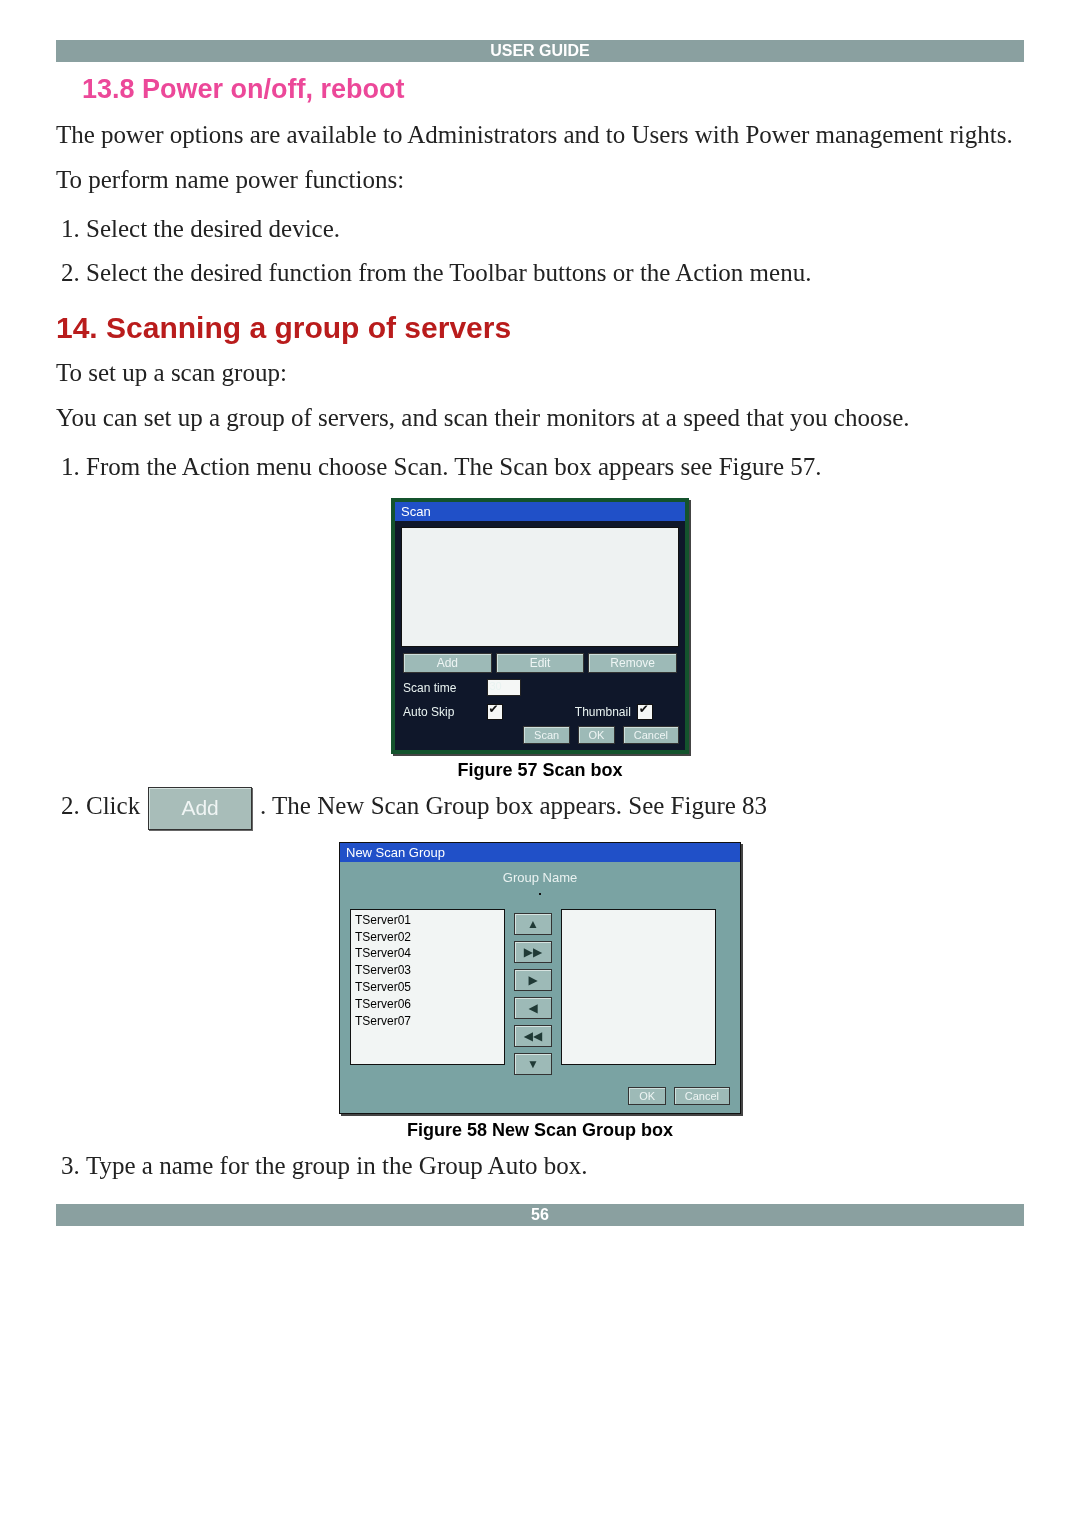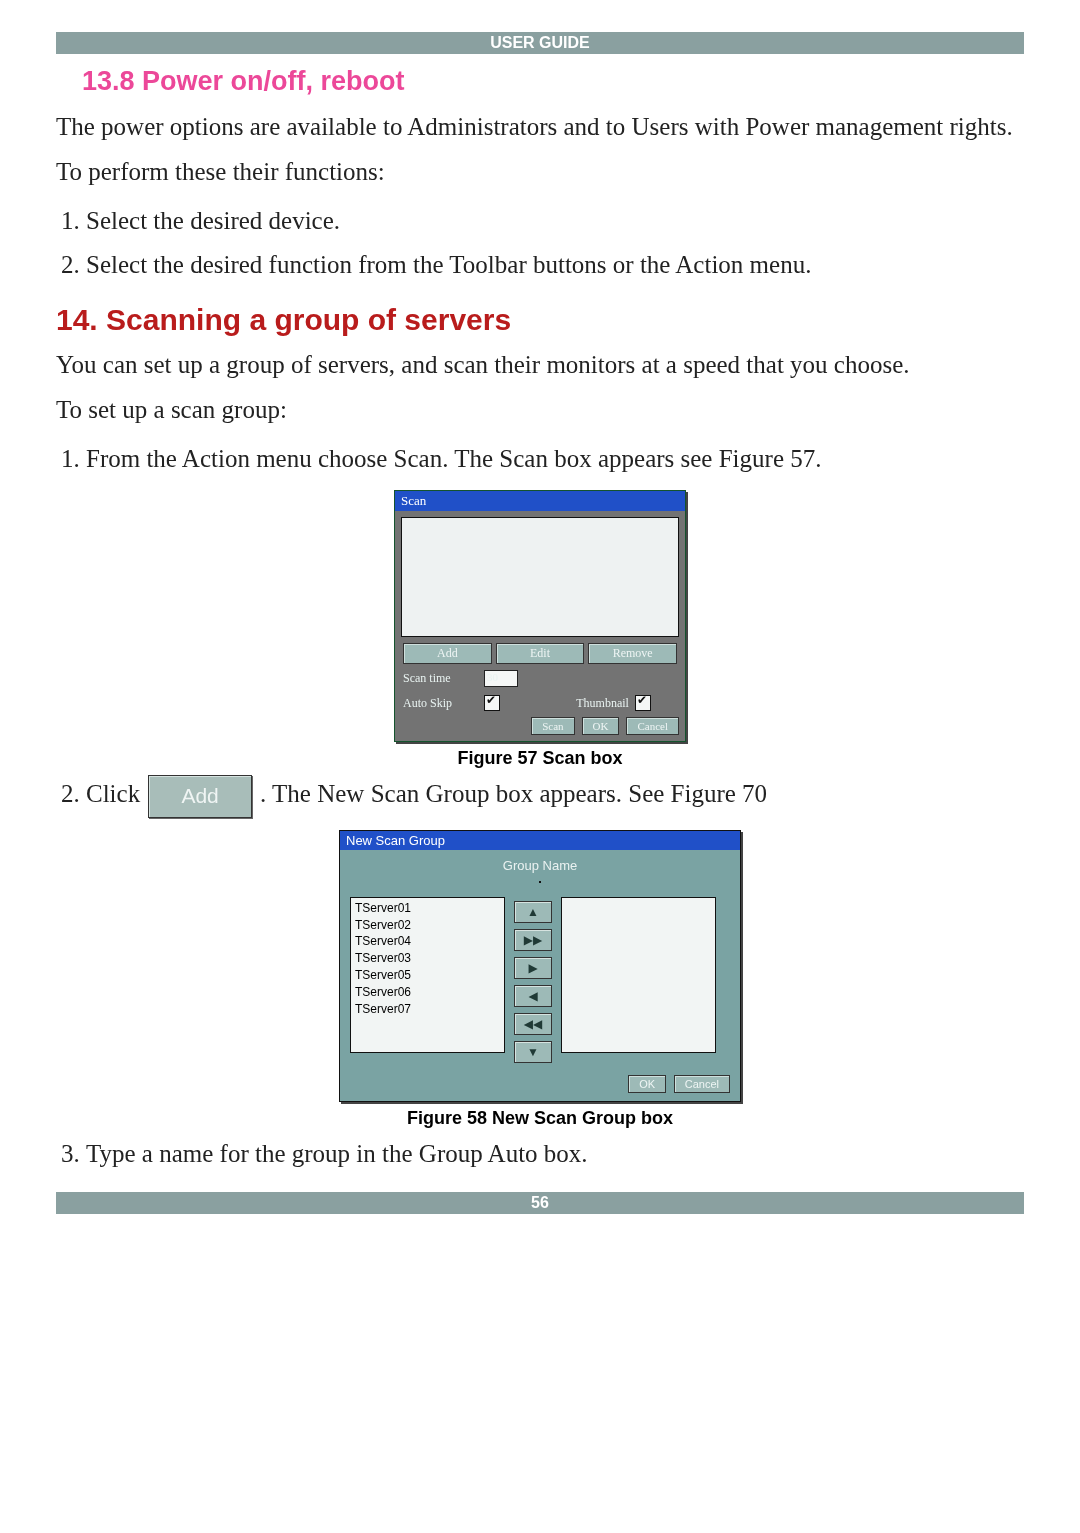--- a/index.html
+++ b/index.html
@@ -3,21 +3,21 @@
 <meta charset="utf-8">
 <style>
   html, body {
     margin: 0;
     padding: 0;
     background: #ffffff;
     font-family: "Times New Roman", Times, serif;
   }
   .page {
     width: 1080px;
-    margin: 0 auto;
+    margin: 8px auto;
     padding: 32px 56px 24px 56px;
     box-sizing: border-box;
   }
   .header-bar, .footer-bar {
     background: #8aa0a0;
     color: #ffffff;
     font-family: Arial, Helvetica, sans-serif;
     font-weight: bold;
     text-align: center;
     font-size: 16px;
@@ -52,24 +52,24 @@
     padding-left: 30px;
     line-height: 1.55;
   }
   ol.body li { margin-bottom: 6px; }
 
   
   .fig-wrap { text-align: center; margin-top: 6px; }
   .scanbox {
     display: inline-block;
     width: 290px;
-    border: 1px solid #14532d;
-    background: #737373;
+    border: 4px solid #14532d;
+    background: #0f172a;
     text-align: left;
-    font-family: Liberation Serif, serif;
+    font-family: Liberation Sans, sans-serif;
     font-size: 12px;
     box-shadow: 2px 2px 0 #444;
     vertical-align: top;
   }
   .titlebar {
     background: #2050c8;
     color: #ffffff;
     padding: 2px 6px;
     font-size: 13px;
   }
@@ -184,29 +184,29 @@
 
 </style>
 </head>
 <body>
 
 <div class="page">
   <div class="header-bar">USER GUIDE</div>
 
   <div class="h-section">13.8 Power on/off, reboot</div>
   <p class="body">The power options are available to Administrators and to Users with Power management rights.</p>
-  <p class="body">To perform these their functions:</p>
+  <p class="body">To perform name power functions:</p>
   <ol class="body">
     <li>Select the desired device.</li>
     <li>Select the desired function from the Toolbar buttons or the Action menu.</li>
   </ol>
 
   <div class="h-chapter">14. Scanning a group of servers</div>
+  <p class="body">To set up a scan group:</p>
   <p class="body">You can set up a group of servers, and scan their monitors at a speed that you choose.</p>
-  <p class="body">To set up a scan group:</p>
   <ol class="body">
     <li>From the Action menu choose Scan. The Scan box appears see Figure 57.</li>
   </ol>
 
   <div class="fig-wrap">
     <div class="scanbox">
       <div class="titlebar">Scan</div>
       <div class="scan-list"></div>
       <div class="scan-btnrow">
         <div class="gbtn">Add</div>
@@ -229,21 +229,21 @@
         <span class="smbtn">Cancel</span>
       </div>
     </div>
     <div class="caption">Figure 57 Scan box</div>
   </div>
 
   <ol class="body" start="2">
     <li>
       <span>Click </span>
       <span class="inline-add">Add</span>
-      <span>. The New Scan Group box appears. See Figure 70</span>
+      <span>. The New Scan Group box appears. See Figure 83</span>
     </li>
   </ol>
 
   <div class="fig-wrap">
     <div class="nsgroup">
       <div class="titlebar">New Scan Group</div>
       <div class="nsg-name-row">
         <span>Group Name</span>
         <div class="name-input"></div>
       </div>

